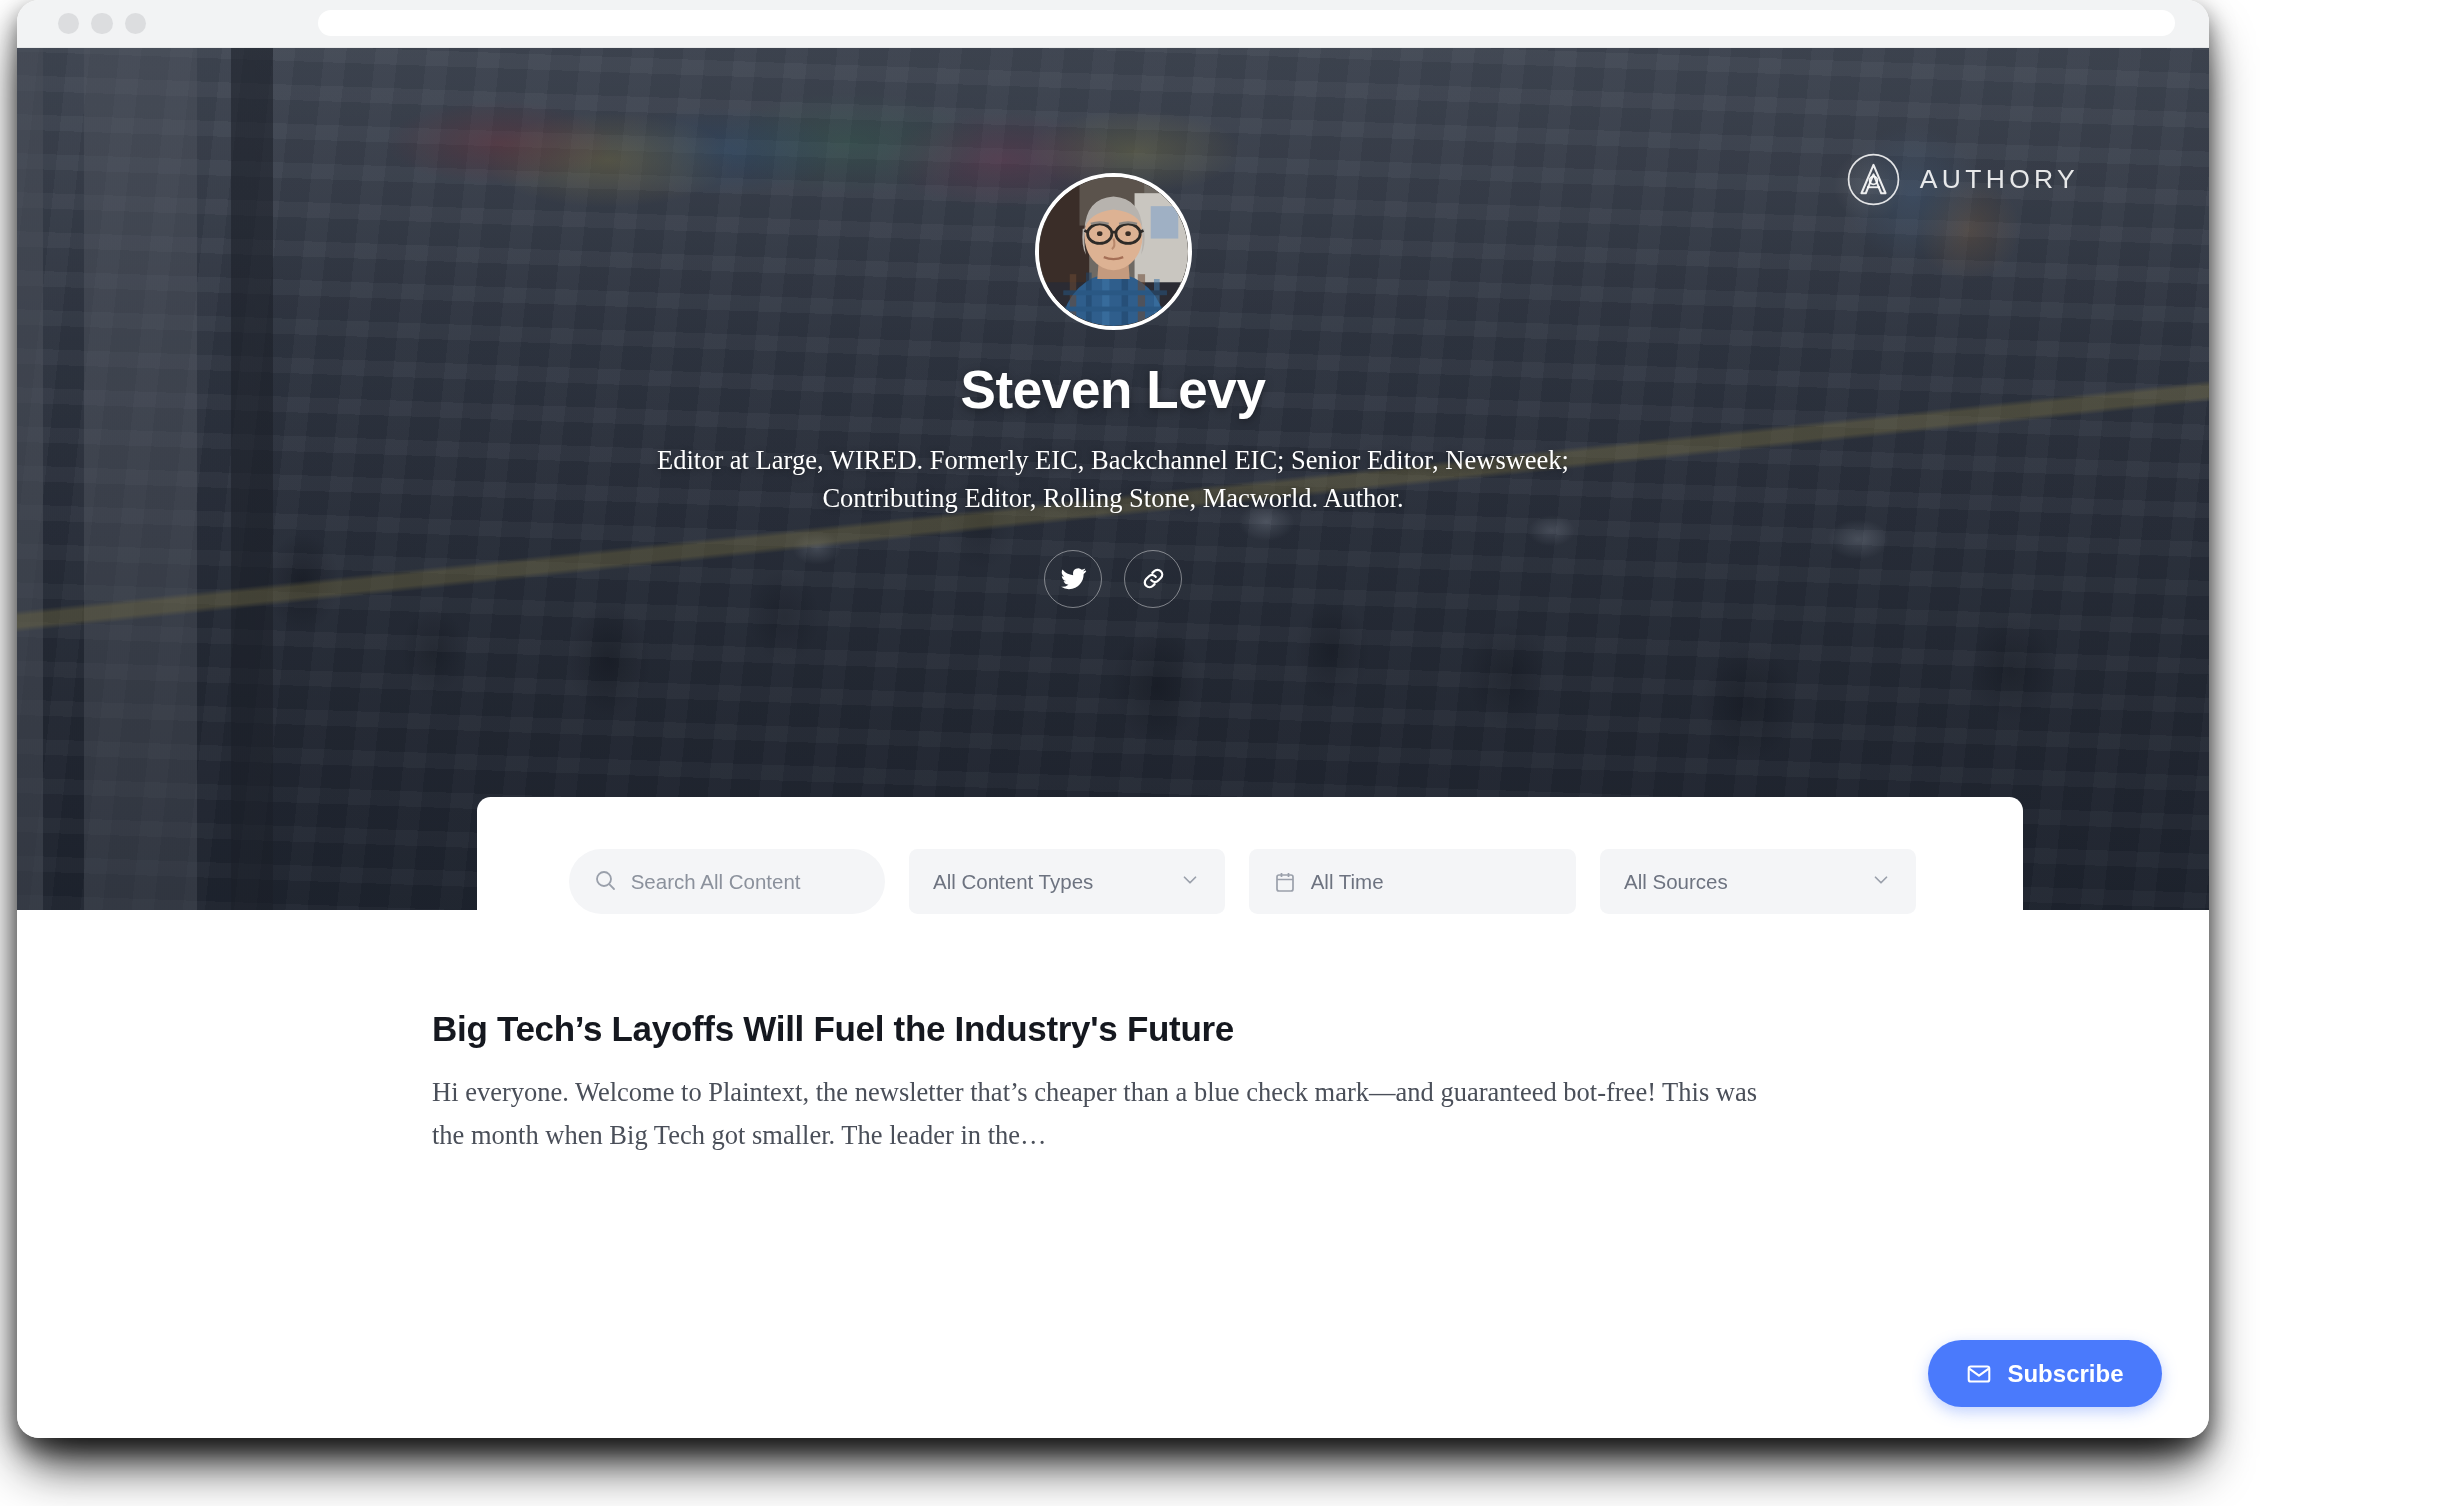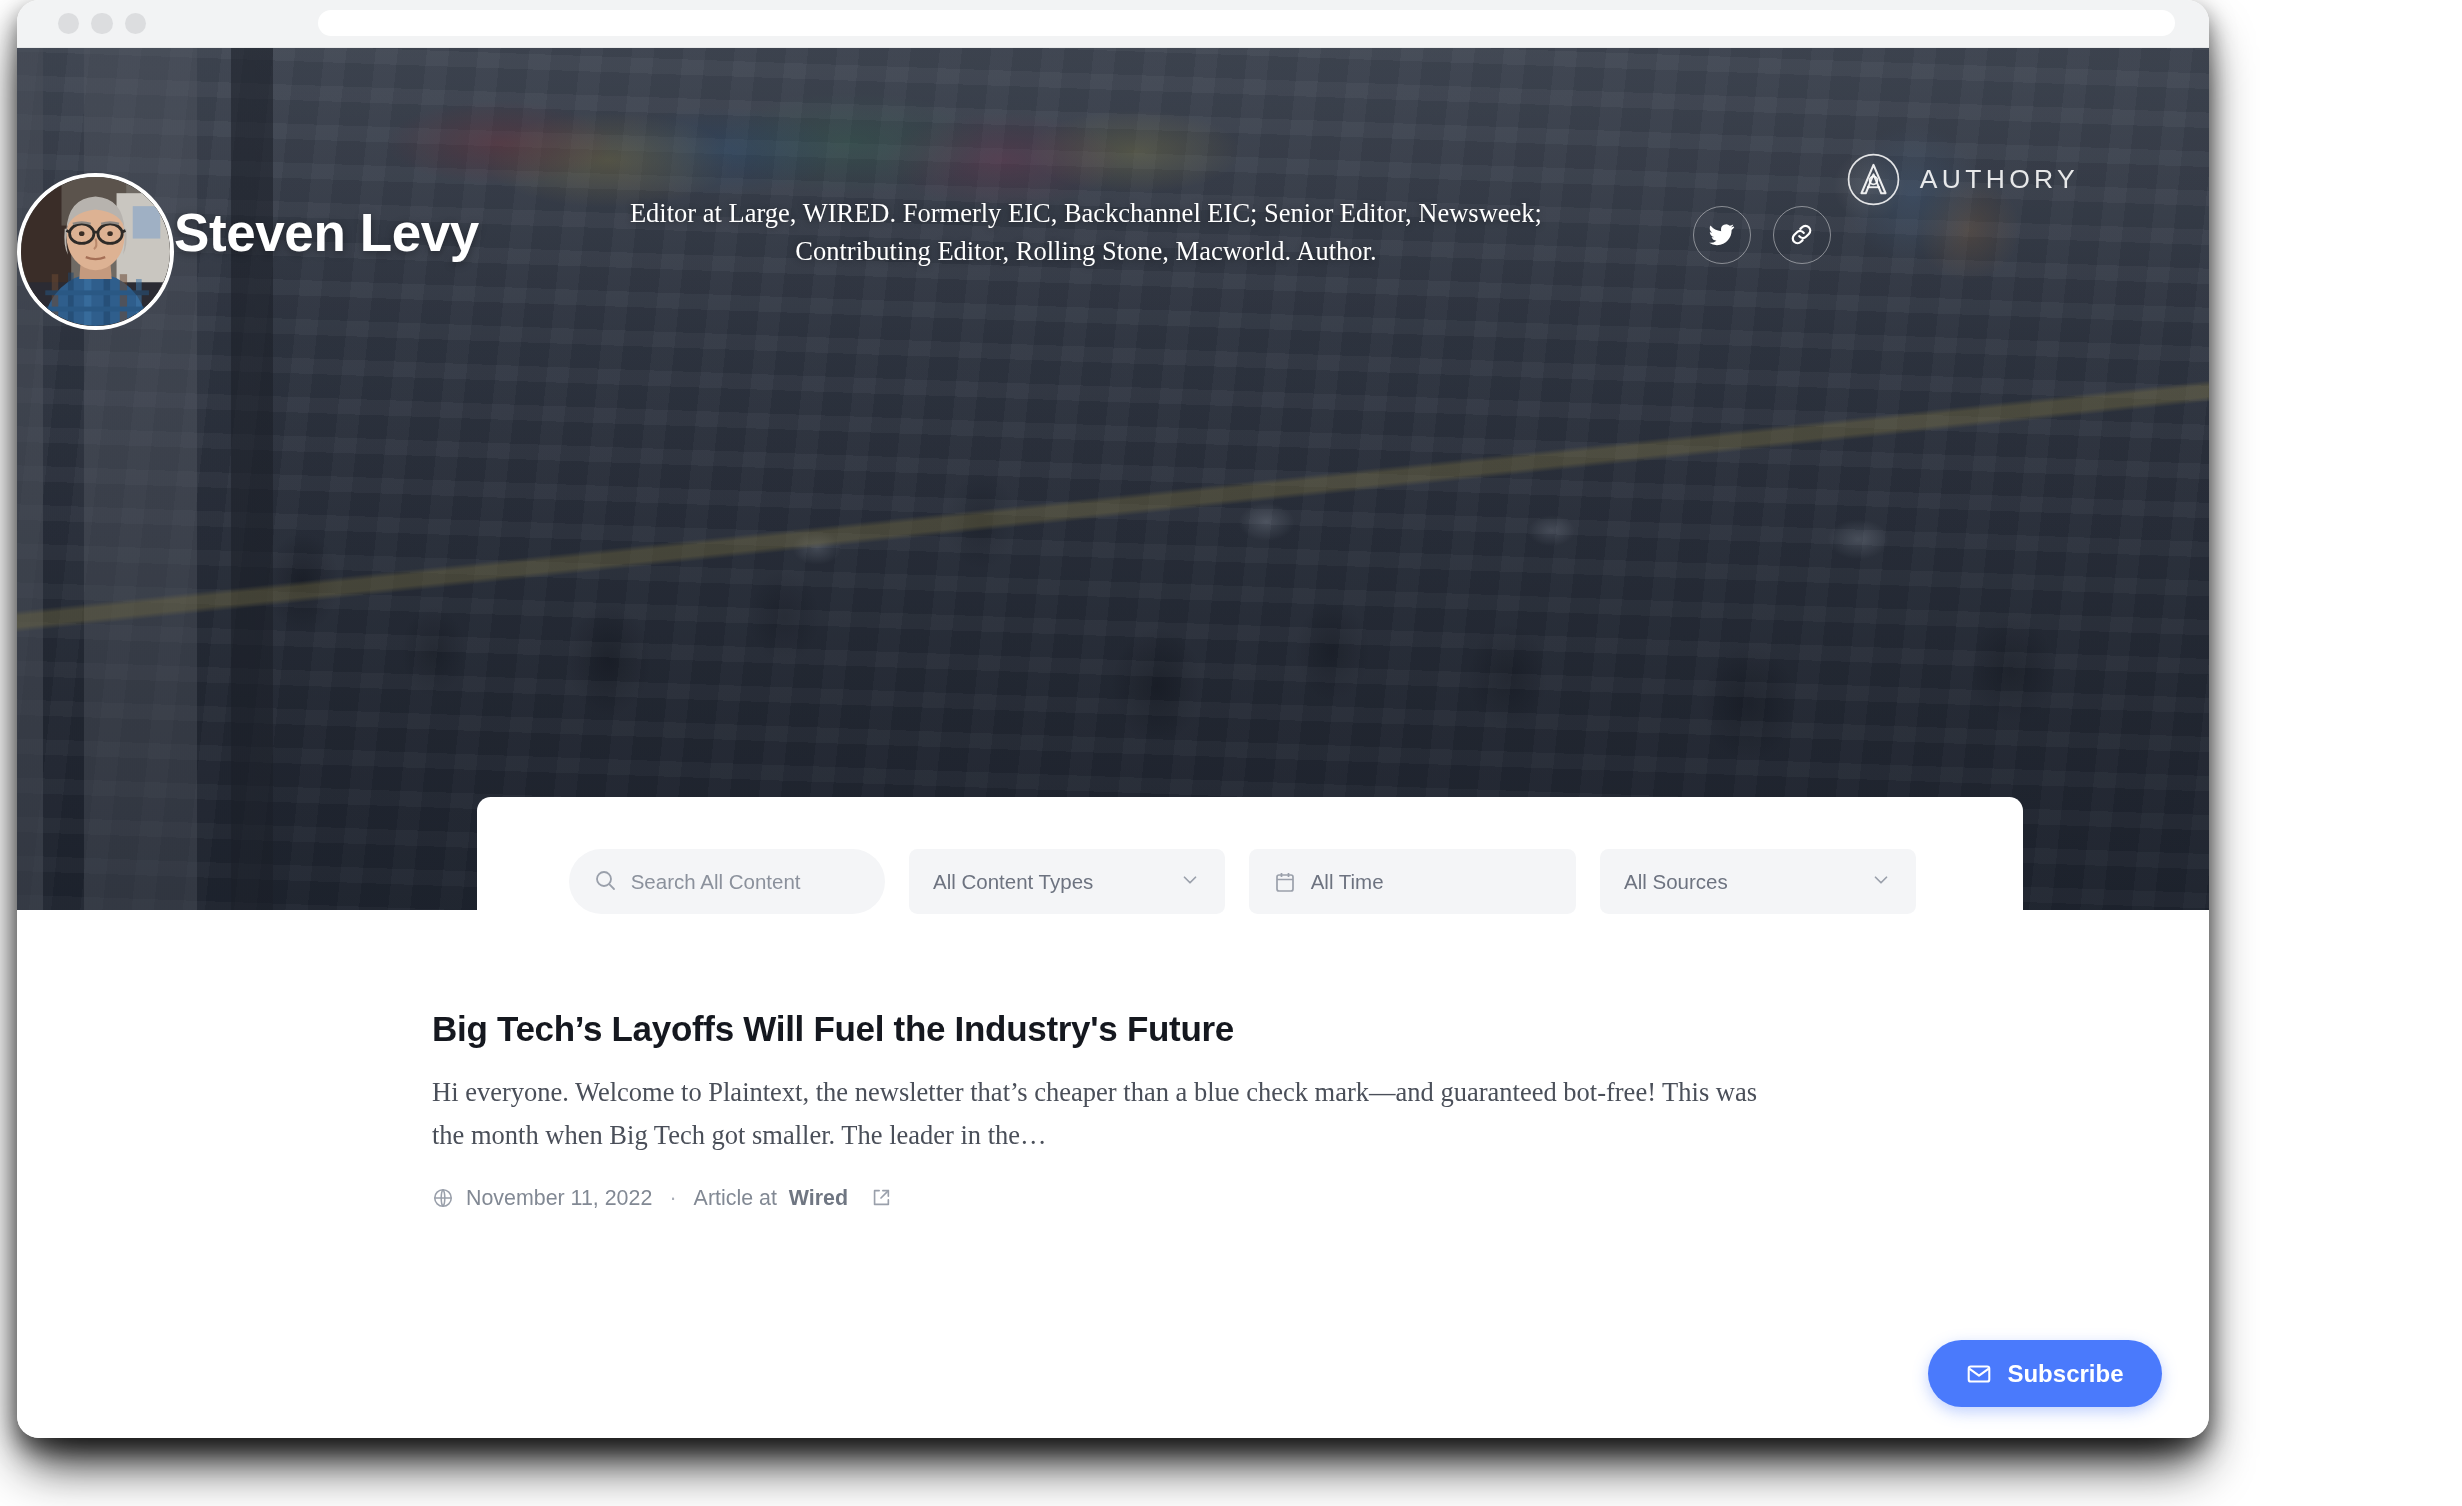--- a/index.html
+++ b/index.html
@@ -161,21 +161,22 @@
     letter-spacing: 4.3px;
     font-weight: 400;
     font-family: "Liberation Sans", sans-serif;
   }
 
   .hero-inner {
     position: absolute;
     inset: 0;
     z-index: 5;
     display: flex;
-    flex-direction: row;
+    flex-direction: column;
+    align-items: center;
     padding-top: 125px;
   }
   .avatar {
     width: 157px; height: 157px;
     border-radius: 50%;
     border: 4.3px solid #ffffff;
     overflow: hidden;
     background: #3c3a38;
     position: relative;
     flex: none;
@@ -458,39 +459,20 @@
 
       </div>
     </div>
 
     <div class="feed">
       <div class="feed-inner">
 
         <div class="article">
           <div class="article-title">Big Tech’s Layoffs Will Fuel the Industry's Future</div>
           <div class="article-excerpt">Hi everyone. Welcome to Plaintext, the newsletter that’s cheaper than a blue check mark—and guaranteed bot-free! This was the month when Big Tech got smaller. The leader in the…</div>
-          <div class="article-meta">
-            <span class="globe-icon">
-              <svg width="22" height="22" viewBox="0 0 24 24" fill="none" stroke="currentColor" stroke-width="1.7">
-                <circle cx="12" cy="12" r="9"></circle>
-                <path d="M3 12h18M12 3c2.6 2.7 2.6 15.3 0 18M12 3c-2.6 2.7-2.6 15.3 0 18"></path>
-              </svg>
-            </span>
-            <span>November 11, 2022</span>
-            <span class="meta-sep">·</span>
-            <span>Article at</span>
-            <span class="meta-source-name">Wired</span>
-            <span class="meta-link-icon">
-              <svg width="22" height="22" viewBox="0 0 24 24" fill="none" stroke="currentColor" stroke-width="1.8" stroke-linecap="round" stroke-linejoin="round">
-                <path d="M10 4H5v15h15v-5"></path>
-                <path d="M14 4h6v6"></path>
-                <path d="M20 4l-8 8"></path>
-              </svg>
-            </span>
-          </div>
         </div>
 
 
       </div>
     </div>
 
     <div class="filter-card">
 
       <div class="search-field">
         <span>

